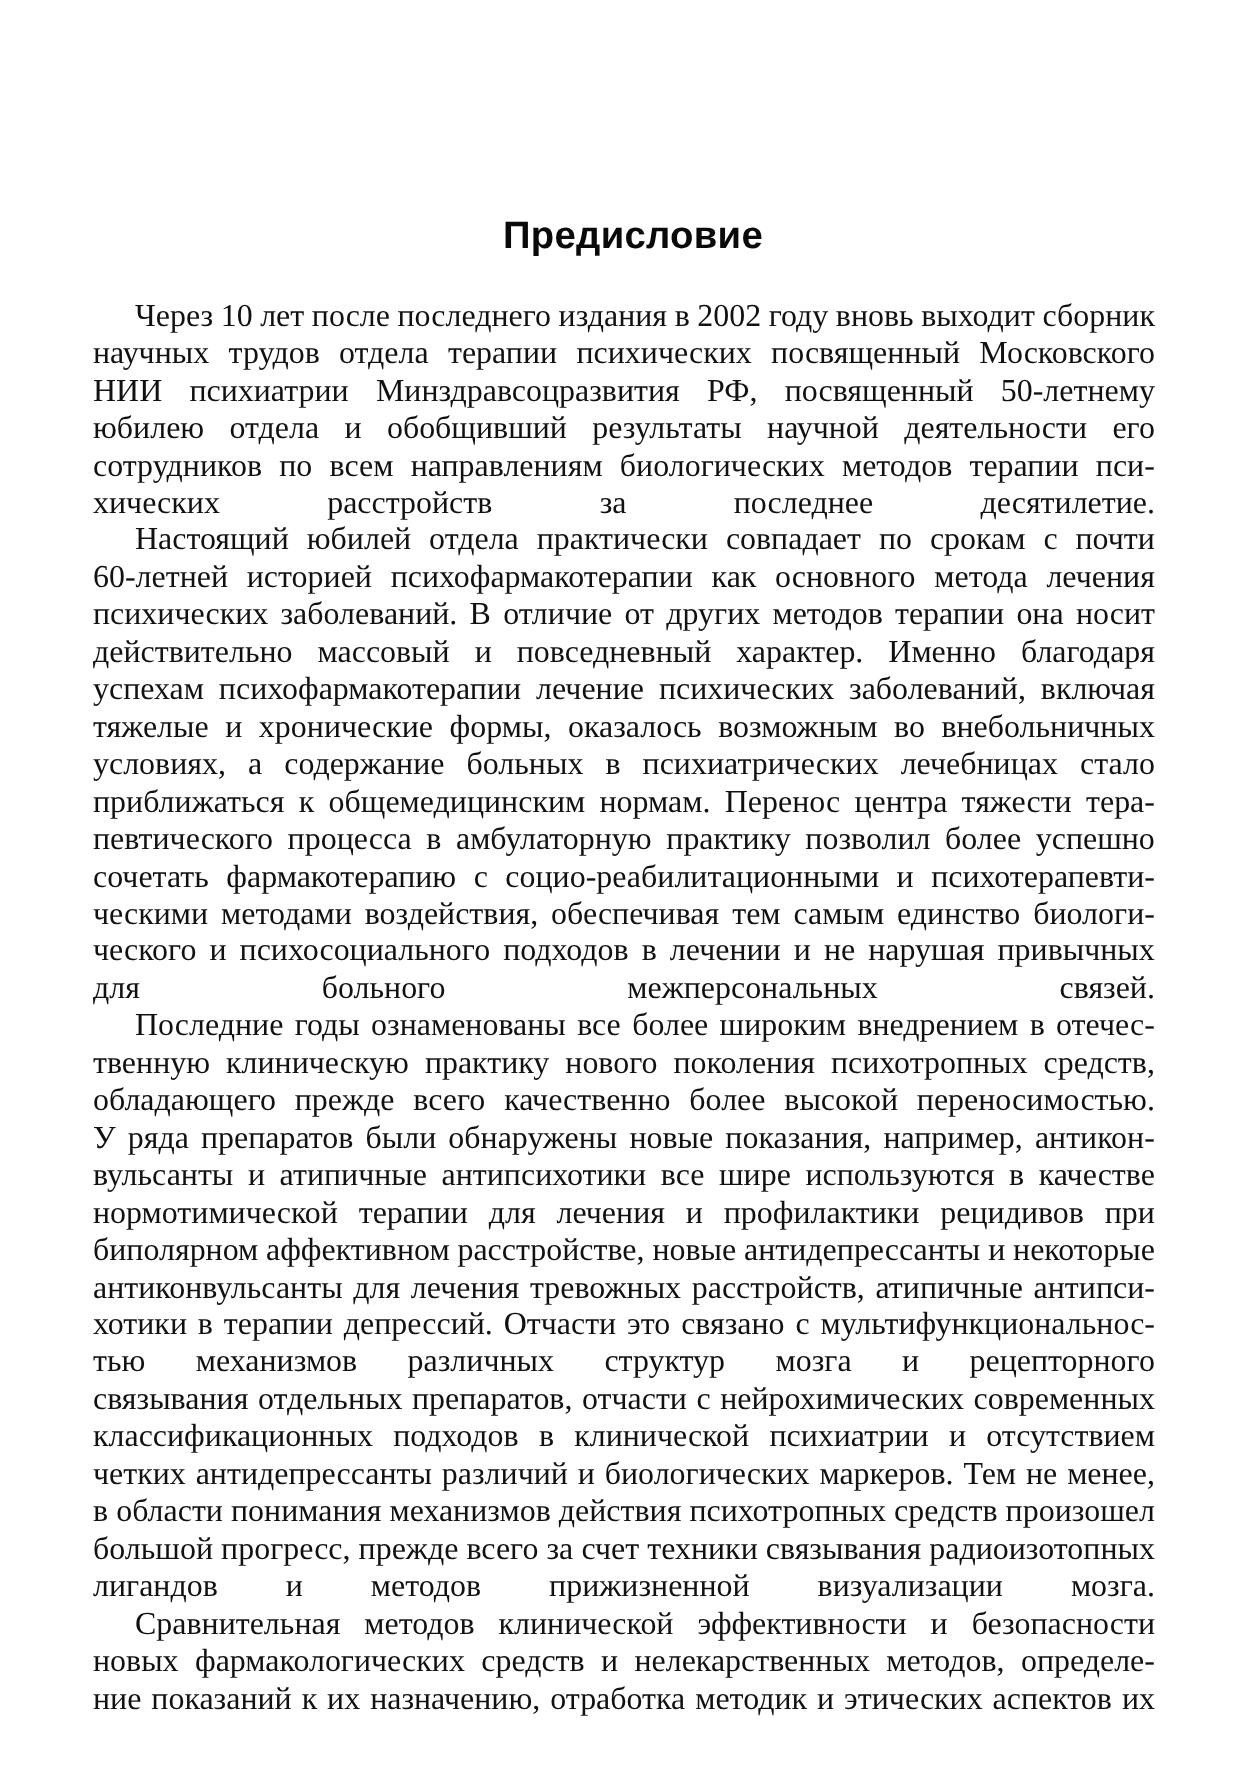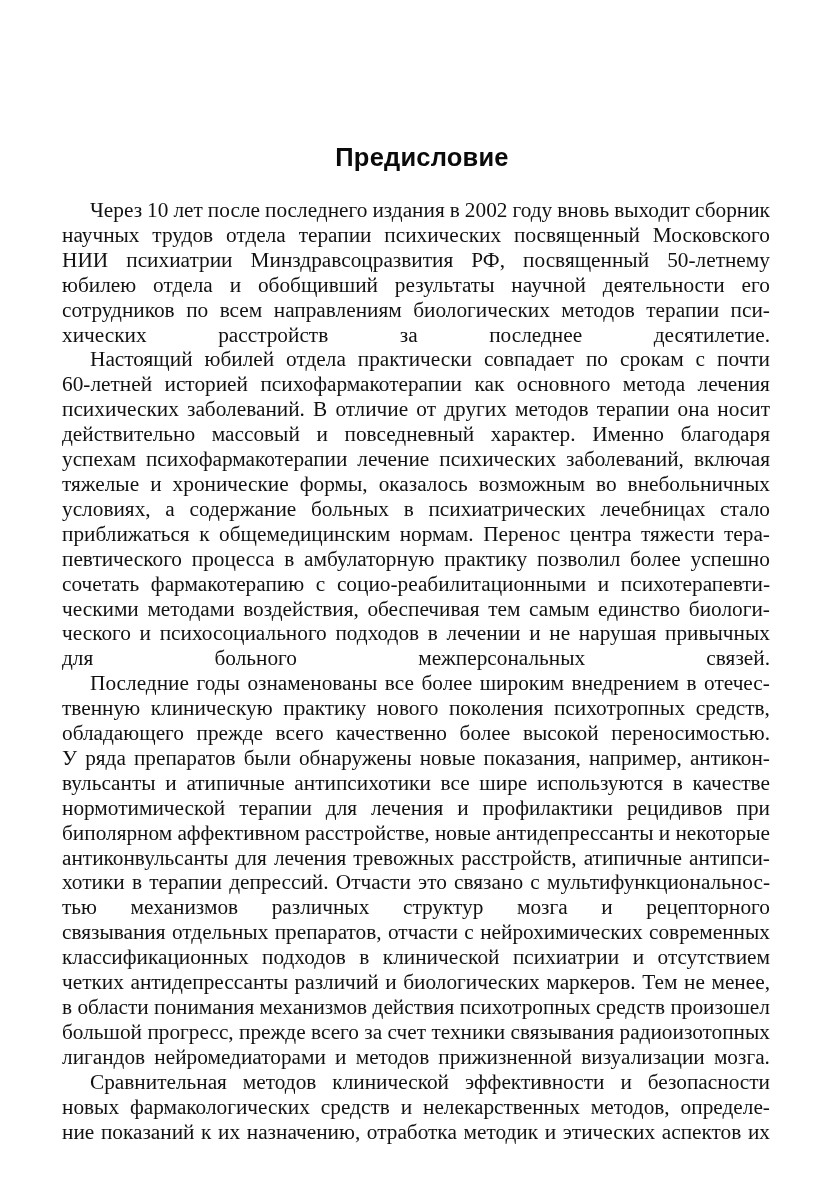--- a/index.html
+++ b/index.html
@@ -131,21 +131,21 @@
         <div class="line justify"><span class="w">нормотимической</span><span class="w">терапии</span><span class="w">для</span><span class="w">лечения</span><span class="w">и</span><span class="w">профилактики</span><span class="w">рецидивов</span><span class="w">при</span></div>
         <div class="line justify"><span class="w">биполярном</span><span class="w">аффективном</span><span class="w">расстройстве,</span><span class="w">новые</span><span class="w">антидепрессанты</span><span class="w">и</span><span class="w">некоторые</span></div>
         <div class="line justify"><span class="w">антиконвульсанты</span><span class="w">для</span><span class="w">лечения</span><span class="w">тревожных</span><span class="w">расстройств,</span><span class="w">атипичные</span><span class="w">антипси-</span></div>
         <div class="line justify"><span class="w">хотики</span><span class="w">в</span><span class="w">терапии</span><span class="w">депрессий.</span><span class="w">Отчасти</span><span class="w">это</span><span class="w">связано</span><span class="w">с</span><span class="w">мультифункциональнос-</span></div>
         <div class="line justify"><span class="w">тью</span><span class="w">механизмов</span><span class="w">различных</span><span class="w">структур</span><span class="w">мозга</span><span class="w">и</span><span class="w">рецепторного</span></div>
         <div class="line justify"><span class="w">связывания</span><span class="w">отдельных</span><span class="w">препаратов,</span><span class="w">отчасти</span><span class="w">с</span><span class="w">нейрохимических</span><span class="w">современных</span></div>
         <div class="line justify"><span class="w">классификационных</span><span class="w">подходов</span><span class="w">в</span><span class="w">клинической</span><span class="w">психиатрии</span><span class="w">и</span><span class="w">отсутствием</span></div>
         <div class="line justify"><span class="w">четких</span><span class="w">антидепрессанты</span><span class="w">различий</span><span class="w">и</span><span class="w">биологических</span><span class="w">маркеров.</span><span class="w">Тем</span><span class="w">не</span><span class="w">менее,</span></div>
         <div class="line justify"><span class="w">в</span><span class="w">области</span><span class="w">понимания</span><span class="w">механизмов</span><span class="w">действия</span><span class="w">психотропных</span><span class="w">средств</span><span class="w">произошел</span></div>
         <div class="line justify"><span class="w">большой</span><span class="w">прогресс,</span><span class="w">прежде</span><span class="w">всего</span><span class="w">за</span><span class="w">счет</span><span class="w">техники</span><span class="w">связывания</span><span class="w">радиоизотопных</span></div>
-        <div class="line last"><span class="w">лигандов</span><span class="w">нейромедиаторами</span><span class="w">и</span><span class="w">методов</span><span class="w">прижизненной</span><span class="w">визуализации</span><span class="w">мозга.</span></div>
+        <div class="line last"><span class="w">лигандов</span><span class="w">и</span><span class="w">методов</span><span class="w">прижизненной</span><span class="w">визуализации</span><span class="w">мозга.</span></div>
       </div>
       <div class="para">
         <div class="line justify indent"><span class="w">Сравнительная</span><span class="w">методов</span><span class="w">клинической</span><span class="w">эффективности</span><span class="w">и</span><span class="w">безопасности</span></div>
         <div class="line justify"><span class="w">новых</span><span class="w">фармакологических</span><span class="w">средств</span><span class="w">и</span><span class="w">нелекарственных</span><span class="w">методов,</span><span class="w">определе-</span></div>
         <div class="line last"><span class="w">ние</span><span class="w">показаний</span><span class="w">к</span><span class="w">их</span><span class="w">назначению,</span><span class="w">отработка</span><span class="w">методик</span><span class="w">и</span><span class="w">этических</span><span class="w">аспектов</span><span class="w">их</span></div>
       </div>
     </div>
 
 </div>
 

